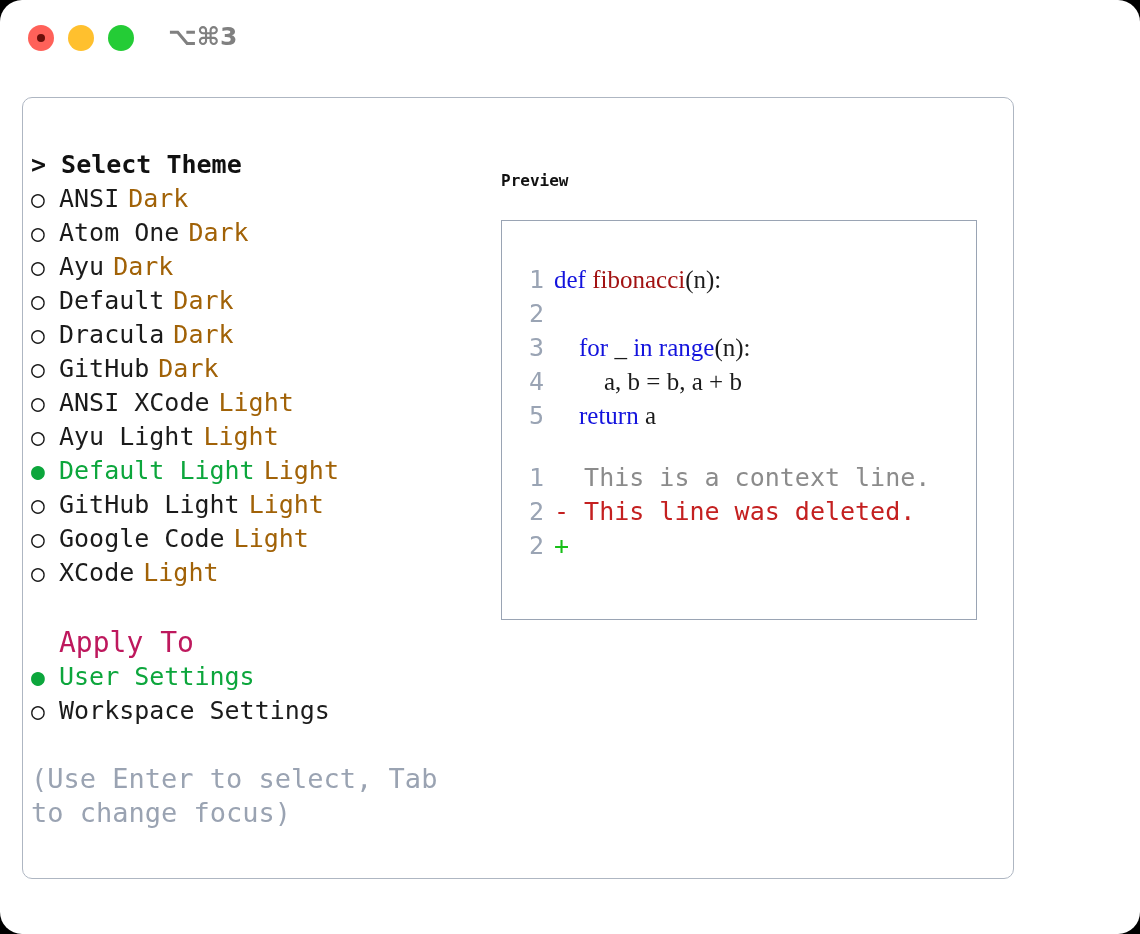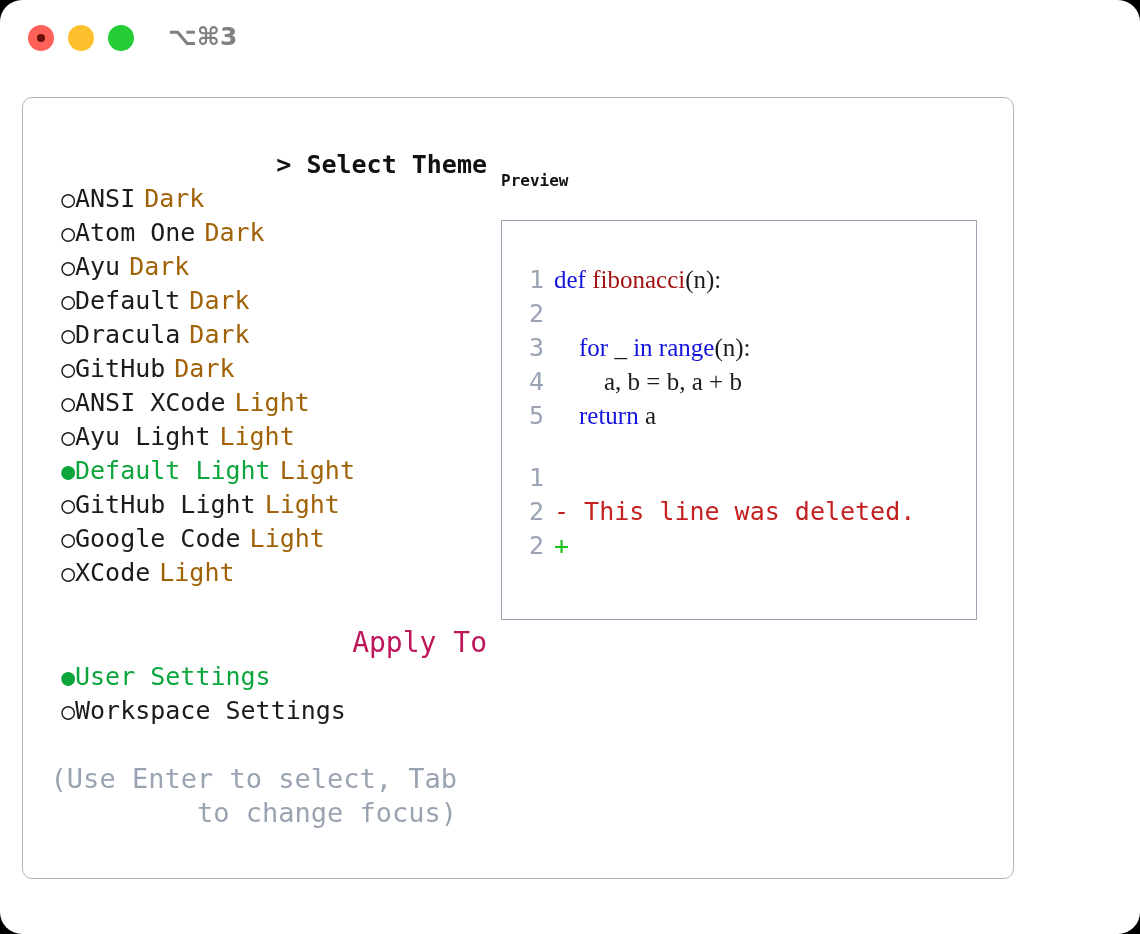--- a/index.html
+++ b/index.html
@@ -85,24 +85,23 @@
 
   .columns {
     position: absolute;
     left: 0; top: 0;
     width: 100%; height: 100%;
   }
 
   
   .left-col {
     position: absolute;
-    left: 24px;
+    left: 8px;
     top: 50px;
     width: 440px;
-    text-align: right;
   }
 
   .list-header {
     font-size: 25px;
     font-weight: bold;
     color: #111111;
     line-height: 34px;
     white-space: pre;
     margin: 0;
   }
@@ -260,21 +259,21 @@
         <div class="preview-title">Preview</div>
 
         <div class="preview-box">
           <div class="code-area" id="code-area">
               <div class="code-line"><span class="lineno">1</span><span class="code-text"><span class="tok-kw">def </span><span class="tok-fn">fibonacci</span><span class="tok-plain">(n):</span></span></div>
               <div class="code-line"><span class="lineno">2</span></div>
               <div class="code-line"><span class="lineno">3</span><span class="code-text"><span class="tok-plain">    </span><span class="tok-kw">for</span><span class="tok-plain"> _ </span><span class="tok-kw">in</span><span class="tok-plain"> </span><span class="tok-kw">range</span><span class="tok-plain">(n):</span></span></div>
               <div class="code-line"><span class="lineno">4</span><span class="code-text"><span class="tok-plain">        a, b = b, a + b</span></span></div>
               <div class="code-line"><span class="lineno">5</span><span class="code-text"><span class="tok-plain">    </span><span class="tok-kw">return</span><span class="tok-plain"> a</span></span></div>
               <div class="diff-gap"></div>
-              <div class="code-line"><span class="lineno">1</span><span class="diff-context">  </span></div>
+              <div class="code-line"><span class="lineno">1</span><span class="diff-context">  </span><span class="diff-context">This is a context line.</span></div>
               <div class="code-line"><span class="lineno">2</span><span class="diff-del">- </span><span class="diff-del">This line was deleted.</span></div>
               <div class="code-line"><span class="lineno">2</span><span class="diff-add">+ </span></div>
             </div>
         </div>
       </div>
 
     </div>
   </div>
 </div>
 

